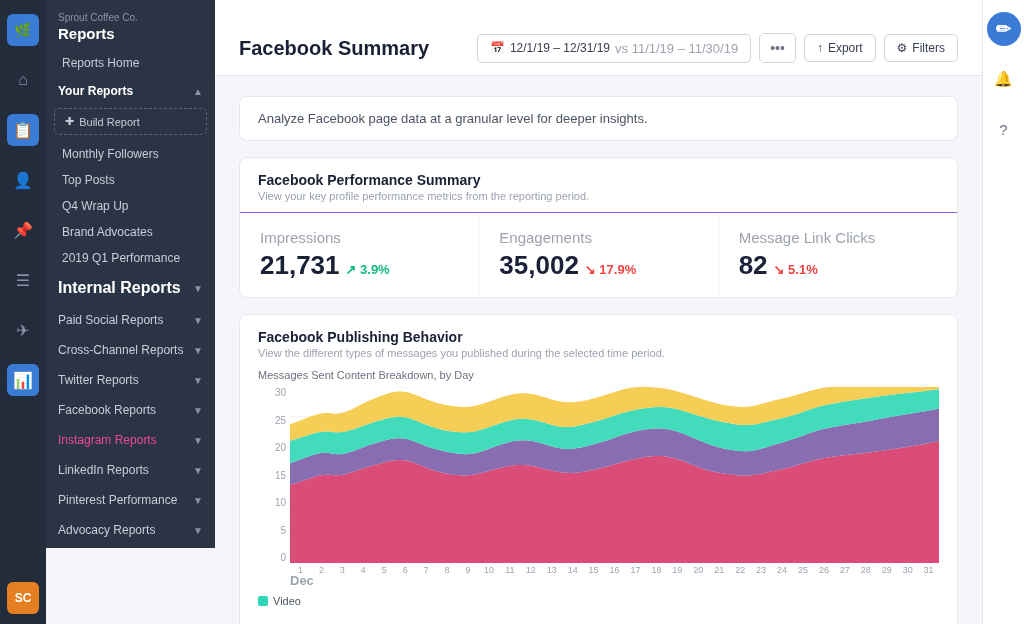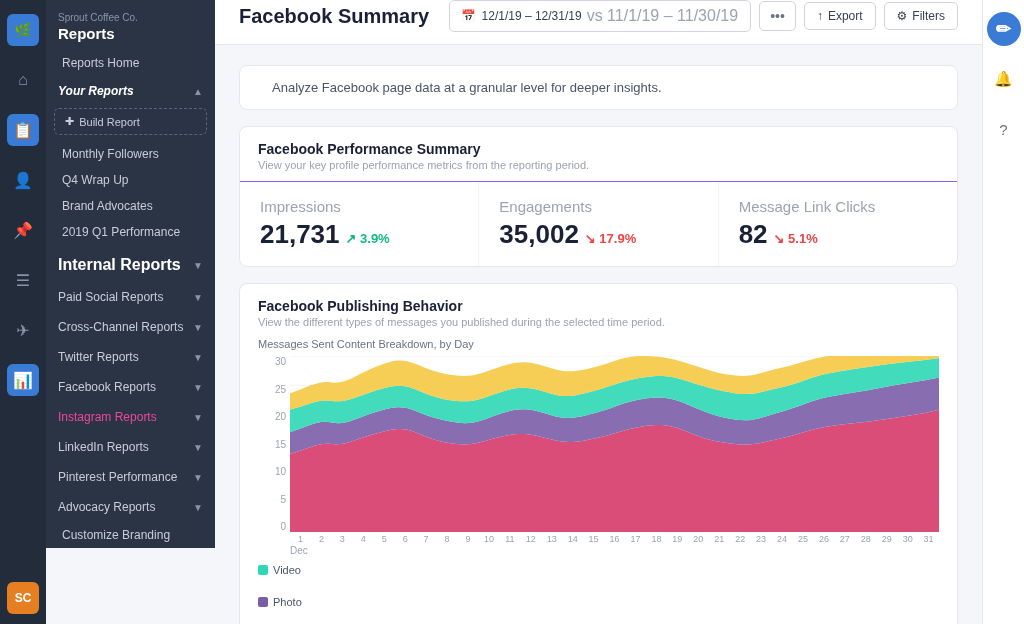--- a/index.html
+++ b/index.html
@@ -62,21 +62,20 @@
 
     .sidebar-section-label {
       font-size: 12px;
       font-weight: 600;
       color: #fff;
       padding: 8px 12px 4px;
       cursor: pointer;
       display: flex;
       justify-content: space-between;
       align-items: center;
-      font-style: italic;
     }
 
     .sidebar-item {
       padding: 6px 12px;
       font-size: 12px;
       color: #c8cdd8;
       cursor: pointer;
       display: flex;
       align-items: center;
       gap: 6px;
@@ -150,21 +149,21 @@
       display: flex;
       flex-direction: column;
       overflow-y: auto;
       margin-right: 42px;
     }
     #main::-webkit-scrollbar { width: 5px; }
     #main::-webkit-scrollbar-thumb { background: #d1d5db; }
 
     
     .main-header {
-      padding: 0 24px 12px;
+      padding: 33px 24px 12px;
       display: flex;
       align-items: center;
       justify-content: space-between;
       background: #fff;
       border-bottom: 1px solid #e4e7ef;
     }
     .main-title {
       font-size: 20px;
       font-weight: 700;
       color: #1a2035;
@@ -179,21 +178,21 @@
       border: 1px solid #d1d5db;
       border-radius: 5px;
       padding: 6px 12px;
       font-size: 12px;
       color: #374151;
       cursor: pointer;
       display: flex;
       align-items: center;
       gap: 5px;
     }
-    .vs-text { font-size: 16px; color: #9ca3af; }
+    .vs-text { font-size: 13px; color: #9ca3af; }
     .more-btn {
       background: #fff;
       border: 1px solid #d1d5db;
       border-radius: 5px;
       padding: 6px 10px;
       cursor: pointer;
       color: #6b7280;
       font-size: 14px;
     }
     .export-btn {
@@ -226,21 +225,21 @@
       padding: 20px 24px;
       display: flex;
       flex-direction: column;
       gap: 16px;
     }
 
     .info-banner {
       background: #fff;
       border: 1px solid #e4e7ef;
       border-radius: 8px;
-      padding: 14px 32px;
+      padding: 14px 18px;
       font-size: 13px;
       color: #4b5563;
     }
 
     
     .card {
       background: #fff;
       border: 1px solid #e4e7ef;
       border-radius: 8px;
       overflow: hidden;
@@ -407,20 +406,23 @@
       <span class="chevron">▲</span>
     </div>
 
     <div class="sidebar-build-btn">
       <span>✚</span>
       <span>Build Report</span>
     </div>
 
     <div class="sidebar-item">
       <span>Monthly Followers</span>
+    </div>
+    <div class="sidebar-item">
+      <span>Top Posts</span>
     </div>
     <div class="sidebar-item">
       <span>Q4 Wrap Up</span>
     </div>
     <div class="sidebar-item">
       <span>Brand Advocates</span>
     </div>
     <div class="sidebar-item">
       <span>2019 Q1 Performance</span>
     </div>
@@ -592,21 +594,21 @@
             <span class="x-label">23</span>
             <span class="x-label">24</span>
             <span class="x-label">25</span>
             <span class="x-label">26</span>
             <span class="x-label">27</span>
             <span class="x-label">28</span>
             <span class="x-label">29</span>
             <span class="x-label">30</span>
             <span class="x-label">31</span>
           </div>
-          <div style="position:absolute; left:32px; bottom:0; font-size:10px; color:#9ca3af; line-height:1;">Dec</div>
+          <div style="position:absolute; left:32px; bottom:0; font-size:13px; color:#9ca3af; line-height:1;font-weight:bold;">Dec</div>
         </div>
 
         <div class="chart-legend">
           <div class="legend-item">
             <div class="legend-dot" style="background:#2ed8b6;"></div>
             <span>Video</span>
           </div>
           <div class="legend-item">
             <div class="legend-dot" style="background:#7b5ea7;"></div>
             <span>Photo</span>

